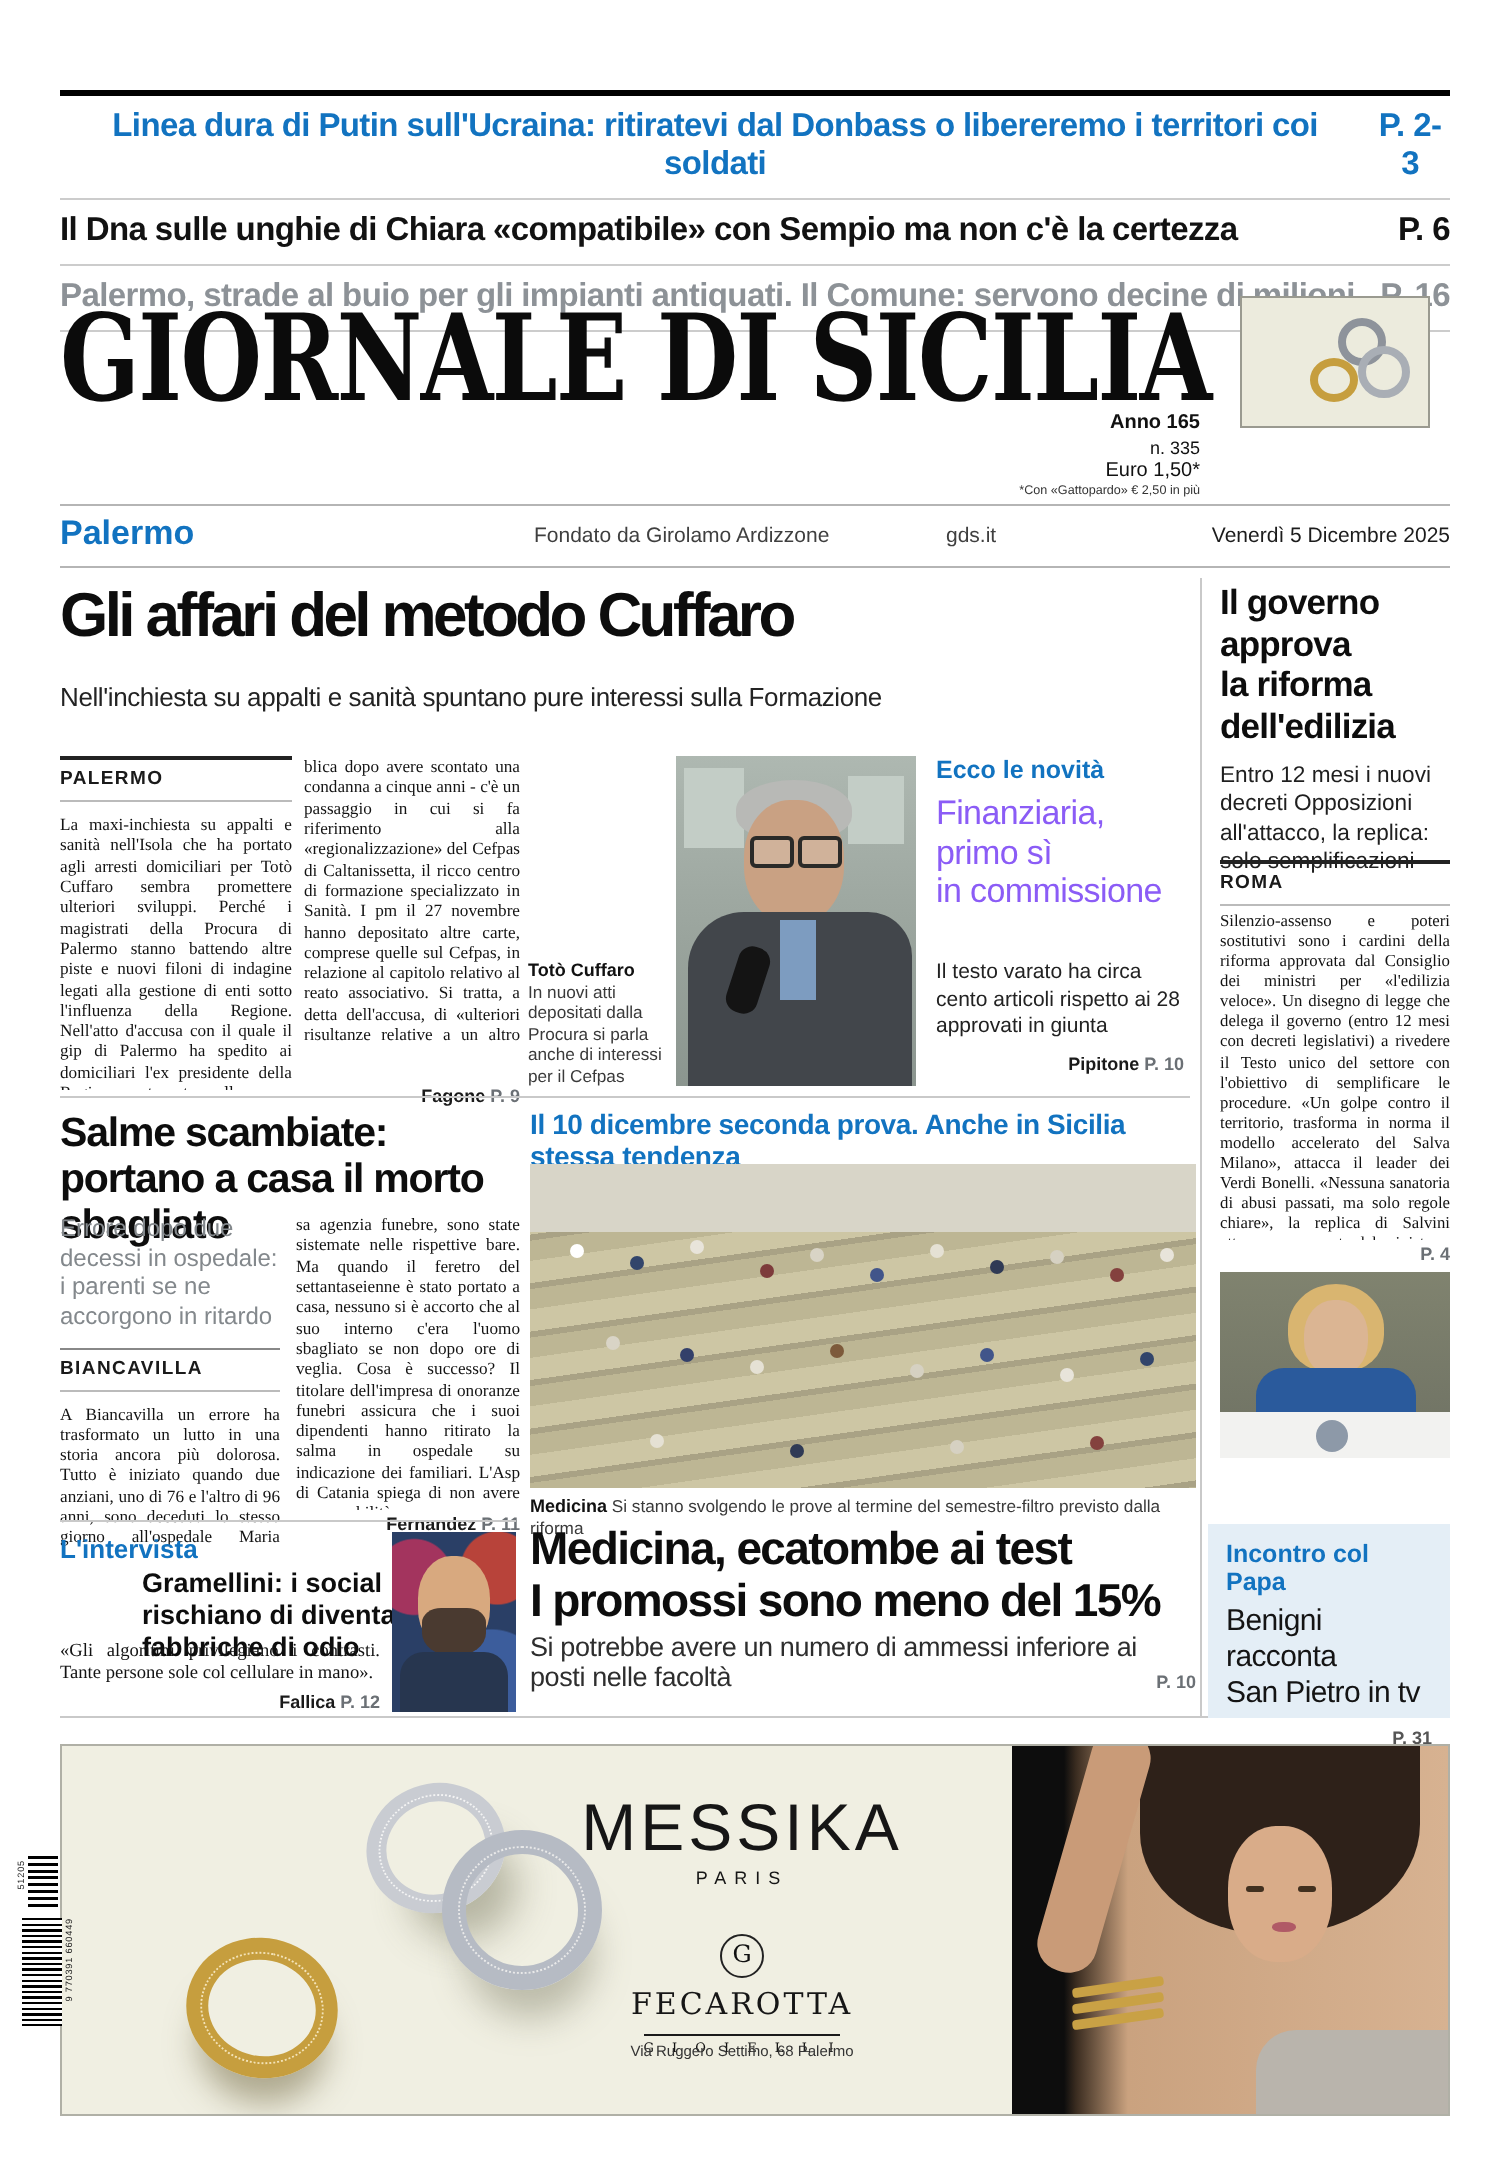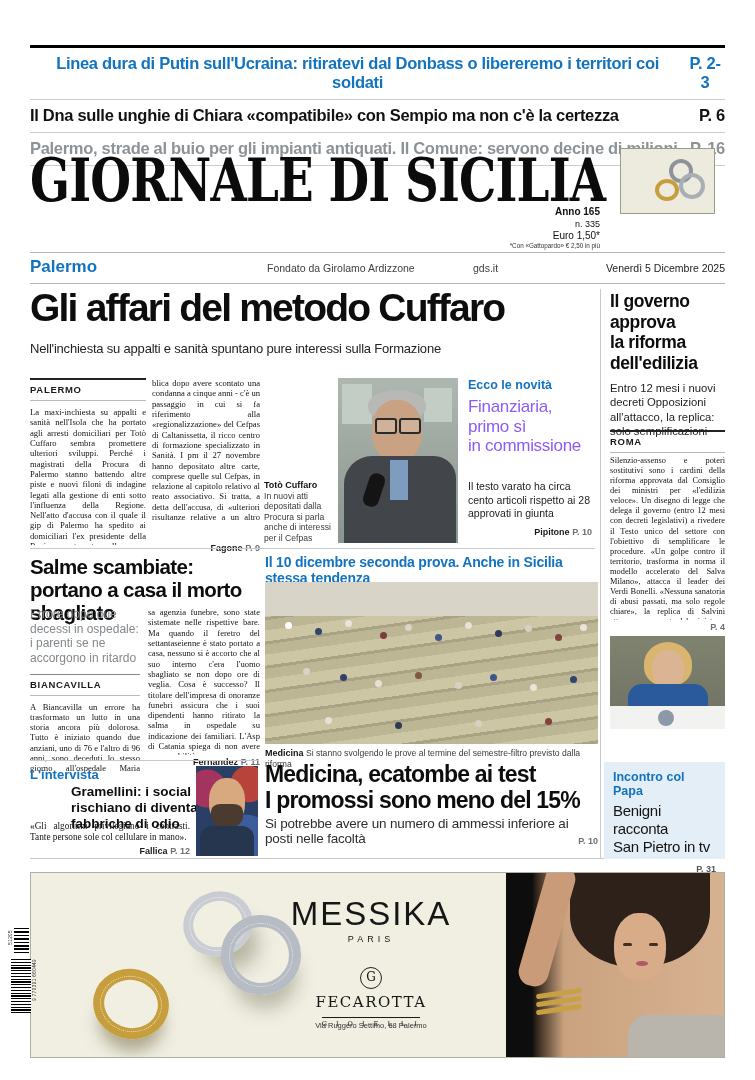--- a/index.html
+++ b/index.html
@@ -27,21 +27,21 @@
   .anno{left:430px;top:206px;width:170px;text-align:right;line-height:1.25;}
   .anno .a1{font-size:10px;font-weight:bold;}
   .anno .a2{font-size:9px;}
   .anno .a3{font-size:10px;}
   .anno .a4{font-size:6.3px;color:#333;}
   
   .dateline{left:30px;top:252px;width:695px;height:30px;border-top:1px solid #b5b5b5;border-bottom:1px solid #b5b5b5;}
   .dl-ed{position:absolute;left:0;top:4px;font-size:17px;font-weight:bold;color:#1273c0;}
   .dl-t{position:absolute;top:9px;font-size:10.5px;color:#3f3f3f;}
   
-  .lead-h{left:30px;top:287px;width:572px;font-size:39px;line-height:42px;font-weight:800;letter-spacing:-1.8px;color:#0d0d0d;}
+  .lead-h{left:30px;top:287px;width:572px;font-size:31px;line-height:42px;font-weight:800;letter-spacing:-1.8px;color:#0d0d0d;}
   .lead-sub{left:30px;top:341px;width:572px;font-size:13px;letter-spacing:-.2px;color:#232323;}
   .vdiv{left:600px;top:289px;width:1px;height:570px;background:#c9c9c9;}
   .caption{font-size:8.6px;line-height:1.22;color:#3a3a3a;}
   .caption b{font-size:9px;color:#111;}
   
   .photo{overflow:hidden;position:absolute;}
   .cuffaro{left:338px;top:378px;width:120px;height:165px;background:linear-gradient(180deg,#aeb8b1 0%,#9aa49d 55%,#8b958f 100%);}
   .cf-bld{position:absolute;background:#c3cdc6;}
   .cf-hair{position:absolute;left:30px;top:12px;width:58px;height:30px;background:#b8b9b6;border-radius:50% 50% 40% 40%;}
   .cf-face{position:absolute;left:34px;top:22px;width:50px;height:62px;background:#c9a183;border-radius:46%;}

